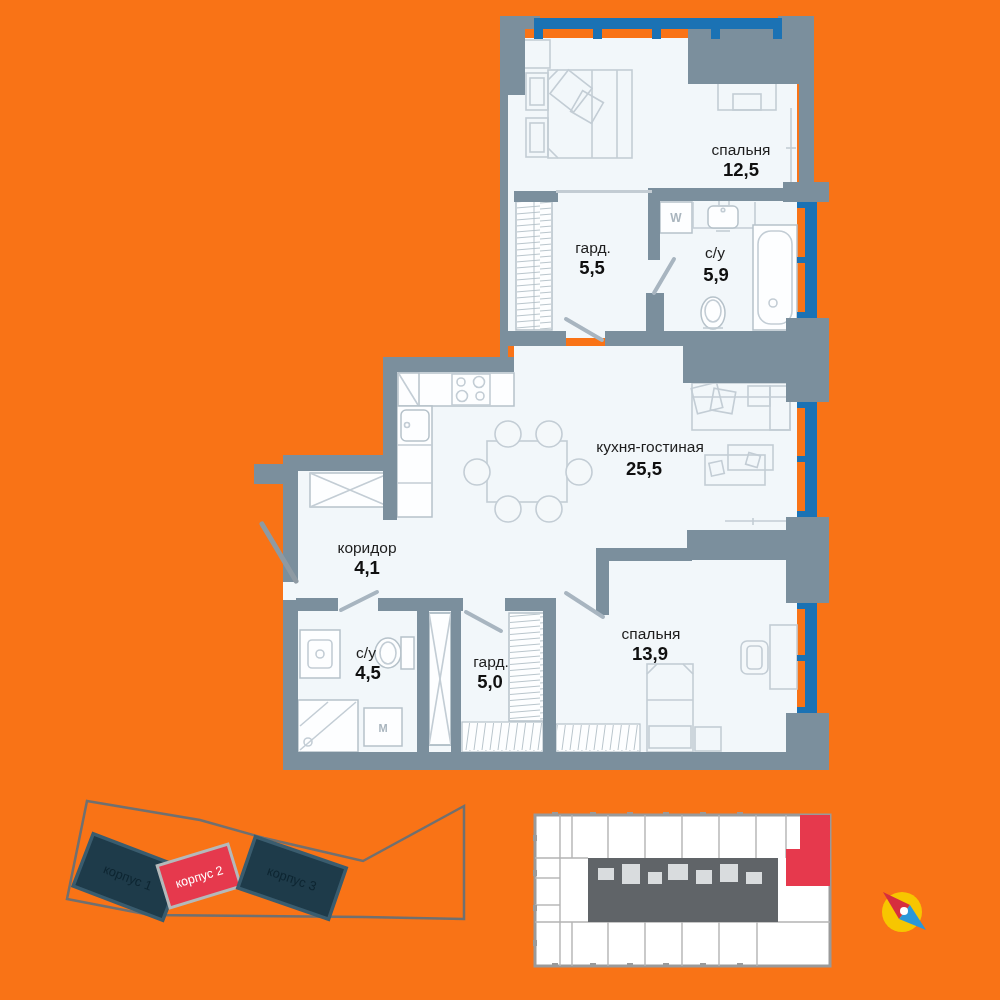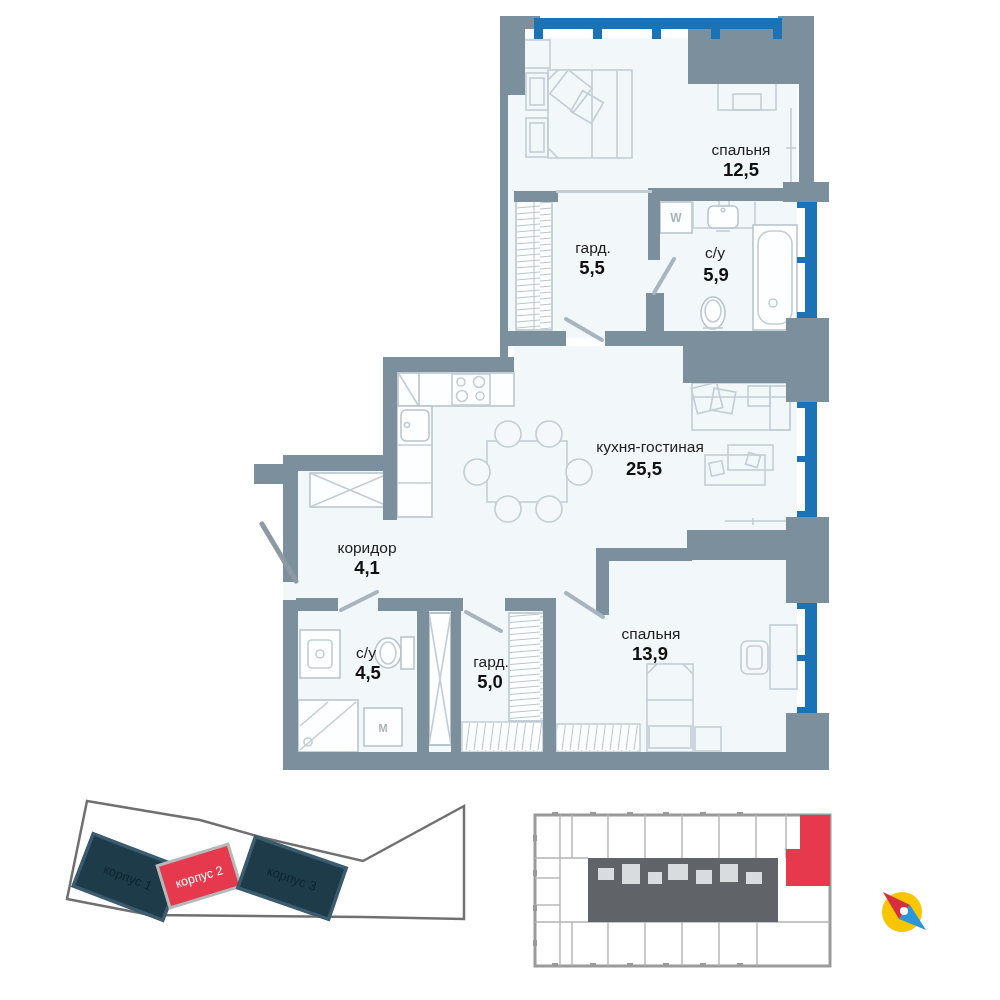--- a/index.html
+++ b/index.html
@@ -1,16 +1,16 @@
 <!DOCTYPE html>
 <html><head>
 <meta charset="utf-8">
 <style>
   html,body{margin:0;padding:0;background:#000;}
-  #stage{position:relative;width:1000px;height:1000px;background:#ffffff;overflow:hidden;
+  #stage{position:relative;width:1000px;height:1000px;background:#f97316;overflow:hidden;
          font-family:"Liberation Sans",sans-serif;}
   svg{position:absolute;left:0;top:0;}
   text{font-family:"Liberation Sans",sans-serif;}
   .room-name{font-size:15.5px;fill:#1d1d1d;}
   .room-area{font-size:18.5px;font-weight:700;fill:#101010;}
   .appliance-letter{font-size:12px;font-weight:700;fill:#a9b5be;}
   .bld-label{font-size:13px;}
   .furn{fill:none;stroke:#c3cdd5;stroke-width:1.6;}
   .furnw{fill:#f4f8fa;stroke:#c3cdd5;stroke-width:1.6;}
   .fixt{fill:#fdfeff;stroke:#b6c2ca;stroke-width:1.5;}

